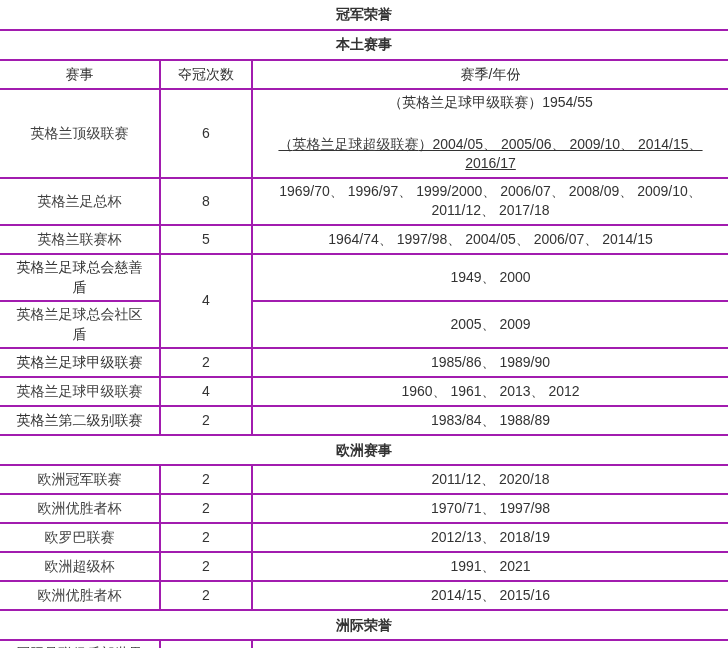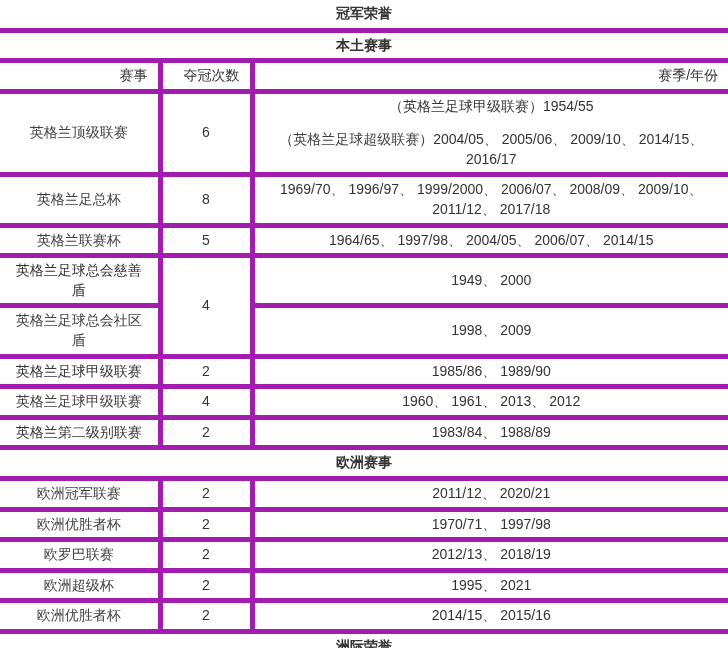--- a/index.html
+++ b/index.html
@@ -11,42 +11,42 @@
     color: #333;
     font-family: "Liberation Sans", "DejaVu Sans", sans-serif;
     font-size: 14px;
   }
   table.honors {
     width: 728px;
     border-collapse: collapse;
     table-layout: fixed;
   }
   table.honors td {
-    border: 5px solid #a21caf;
+    border: 2px solid #a21caf;
     padding: 3px 10px;
     height: 29px;
     text-align: center;
     vertical-align: middle;
     line-height: 1.4;
   }
   table.honors tr td:first-child { border-left: none; }
   table.honors tr td:last-child  { border-right: none; }
   table.honors tr:first-child td { border-top: none; }
   tr.title-row td, tr.section-row td {
     font-weight: bold;
     border-left: none; border-right: none;
     height: 30px;
     margin-top: 24px;
   }
-  tr.colhead-row td { color: #333; text-align: right; }
+  tr.colhead-row td { color: #333; }
   td.seasons-cell {
     text-align: left;
     padding: 7px 10px;
   }
-  .season-line + .season-line { margin-top: 14px; }
+  .season-line + .season-line { margin-top: 22px; text-decoration: underline; }
   .link { color: #404040; cursor: pointer; text-decoration: none; }
 </style>
 </head>
 <body>
 
 <table class="honors">
   <colgroup>
     <col style="width:160px">
     <col style="width:92px">
     <col style="width:476px">
@@ -75,34 +75,34 @@
         <td class="competition-cell"><span class="link">英格兰足总杯</span></td>
         <td class="count-cell">8</td>
         <td class="seasons-cell">
           <div class="season-line"><span>1969/70、 1996/97、 1999/2000、 2006/07、 2008/09、 2009/10、 2011/12、 2017/18</span></div>
         </td>
       </tr>
       <tr class="data-row">
         <td class="competition-cell"><span class="link">英格兰联赛杯</span></td>
         <td class="count-cell">5</td>
         <td class="seasons-cell">
-          <div class="season-line"><span>1964/65、 1997/98、 2004/05、 2006/07、 2014/15</span></div>
+          <div class="season-line"><span>1964/74、 1997/98、 2004/05、 2006/07、 2014/15</span></div>
         </td>
       </tr>
       <tr class="data-row">
         <td class="competition-cell"><span>英格兰足球总会慈善盾</span></td>
         <td class="count-cell" rowspan="2">4</td>
         <td class="seasons-cell">
           <div class="season-line"><span>1949、 2000</span></div>
         </td>
       </tr>
       <tr class="data-row">
         <td class="competition-cell"><span class="link">英格兰足球总会社区盾</span></td>
         <td class="seasons-cell">
-          <div class="season-line"><span>1998、 2009</span></div>
+          <div class="season-line"><span>2005、 2009</span></div>
         </td>
       </tr>
       <tr class="data-row">
         <td class="competition-cell"><span>英格兰足球甲级联赛</span></td>
         <td class="count-cell">2</td>
         <td class="seasons-cell">
           <div class="season-line"><span>1985/86、 1989/90</span></div>
         </td>
       </tr>
       <tr class="data-row">
@@ -119,42 +119,42 @@
           <div class="season-line"><span>1983/84、 1988/89</span></div>
         </td>
       </tr>
       <tr class="section-row">
         <td colspan="3">欧洲赛事</td>
       </tr>
       <tr class="data-row">
         <td class="competition-cell"><span class="link">欧洲冠军联赛</span></td>
         <td class="count-cell">2</td>
         <td class="seasons-cell">
-          <div class="season-line"><span>2011/12、 2020/21</span></div>
+          <div class="season-line"><span>2011/12、 2020/18</span></div>
         </td>
       </tr>
       <tr class="data-row">
         <td class="competition-cell"><span class="link">欧洲优胜者杯</span></td>
         <td class="count-cell">2</td>
         <td class="seasons-cell">
           <div class="season-line"><span>1970/71、 1997/98</span></div>
         </td>
       </tr>
       <tr class="data-row">
         <td class="competition-cell"><span class="link">欧罗巴联赛</span></td>
         <td class="count-cell">2</td>
         <td class="seasons-cell">
           <div class="season-line"><span>2012/13、 2018/19</span></div>
         </td>
       </tr>
       <tr class="data-row">
         <td class="competition-cell"><span class="link">欧洲超级杯</span></td>
         <td class="count-cell">2</td>
         <td class="seasons-cell">
-          <div class="season-line"><span>1995、 2021</span></div>
+          <div class="season-line"><span>1991、 2021</span></div>
         </td>
       </tr>
       <tr class="data-row">
         <td class="competition-cell"><span class="link">欧洲优胜者杯</span></td>
         <td class="count-cell">2</td>
         <td class="seasons-cell">
           <div class="season-line"><span>2014/15、 2015/16</span></div>
         </td>
       </tr>
       <tr class="section-row">

